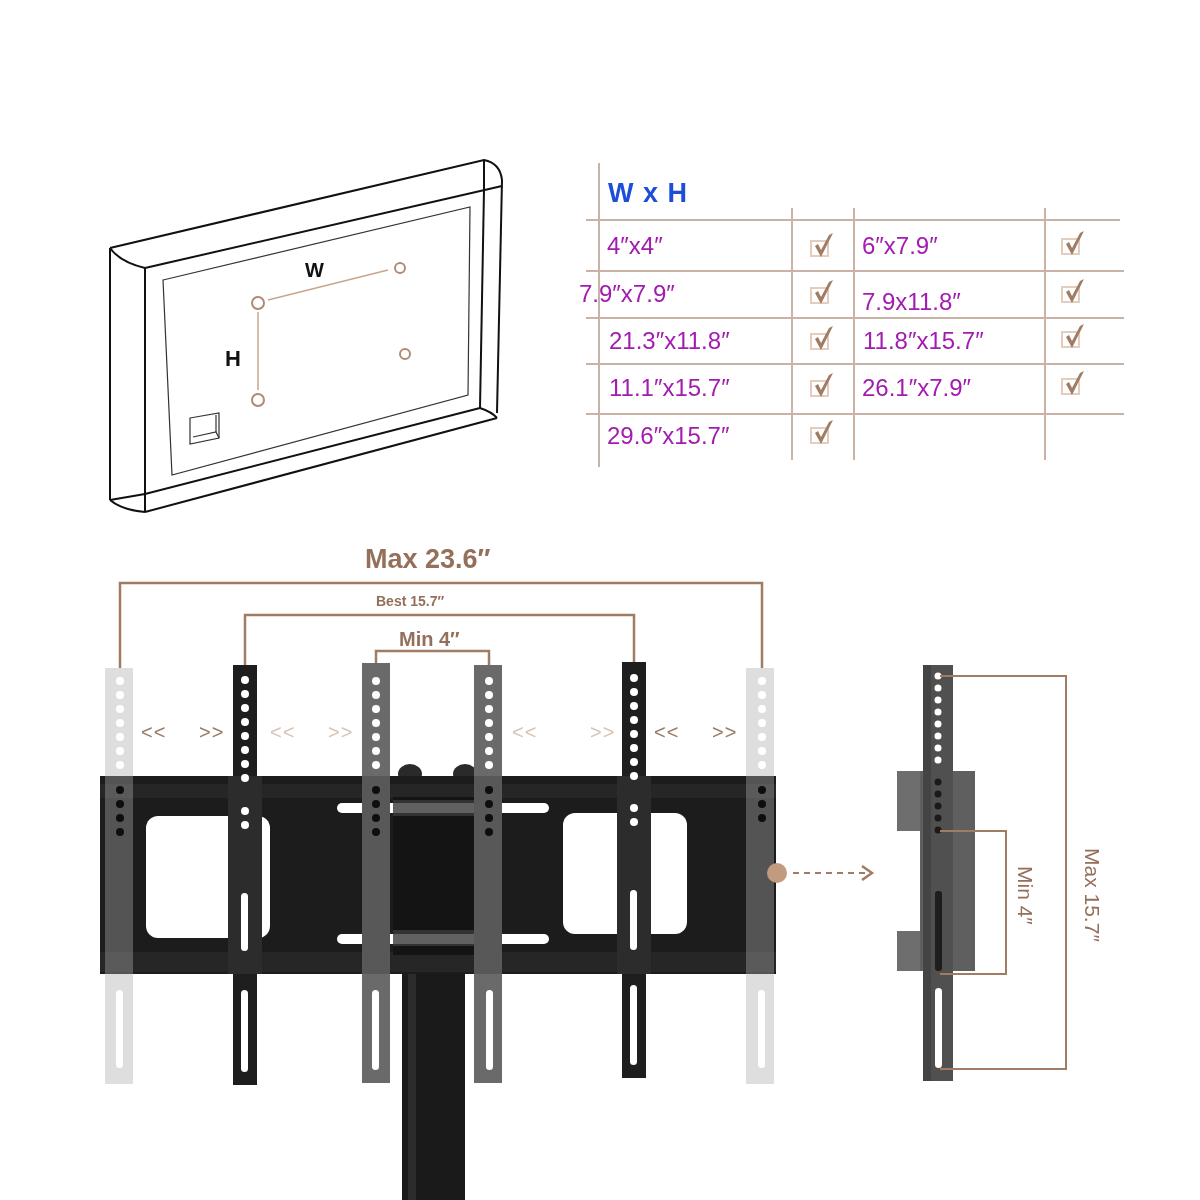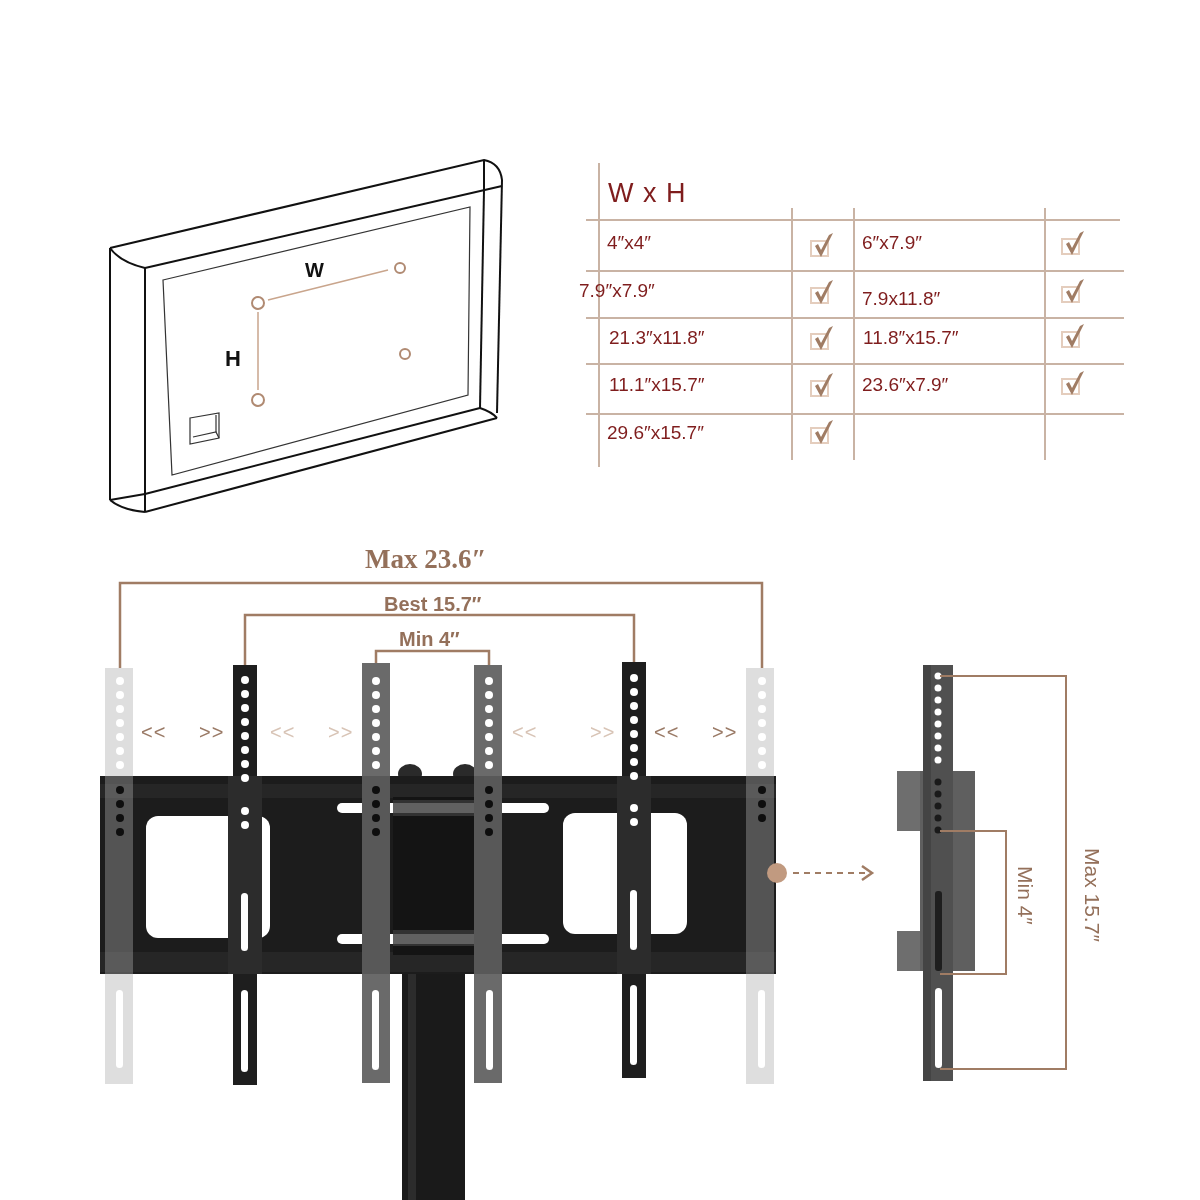--- a/index.html
+++ b/index.html
@@ -1,20 +1,20 @@
 <!DOCTYPE html>
 <html><head>
 <meta charset="utf-8">
 <style>
   html, body { margin:0; padding:0; background:#ffffff; }
   body { width:1200px; height:1200px; position:relative; overflow:hidden; font-family:"Liberation Sans", sans-serif; }
   .abs { position:absolute; }
   svg { position:absolute; left:0; top:0; }
-  .tbl-title { position:absolute; left:608px; top:178px; font-size:27px; font-weight:normal; color:#7f1d1d; letter-spacing:1px; }
-  .cell { position:absolute; font-size:19px; color:#7f1d1d; white-space:nowrap; }
+  .tbl-title { position:absolute; left:608px; top:178px; font-size:27px; font-weight:bold; color:#1d4ed8; letter-spacing:1px; }
+  .cell { position:absolute; font-size:24px; color:#a21caf; white-space:nowrap; }
   .dim { position:absolute; font-weight:bold; color:#94705a; white-space:nowrap; }
   .vdim { position:absolute; color:#94705a; white-space:nowrap; font-size:21px; transform:rotate(90deg); transform-origin:left top; }
   .arrows { position:absolute; font-size:20px; color:#9a7a66; letter-spacing:1px; }
   .arrows.light { color:#d8c4b6; }
 </style>
 </head>
 <body>
 
 <div>
 <svg width="1200" height="1200">
@@ -93,21 +93,21 @@
 </svg>
 <div class="tbl-title">W x H</div>
 
 <div class="cell" style="left:607px;top:232px;">4″x4″</div>
 <div class="cell" style="left:862px;top:232px;">6″x7.9″</div>
 <div class="cell" style="left:579px;top:280px;">7.9″x7.9″</div>
 <div class="cell" style="left:862px;top:288px;">7.9x11.8″</div>
 <div class="cell" style="left:609px;top:327px;">21.3″x11.8″</div>
 <div class="cell" style="left:863px;top:327px;text-align:center;">11.8″x15.7″</div>
 <div class="cell" style="left:609px;top:374px;">11.1″x15.7″</div>
-<div class="cell" style="left:862px;top:374px;">23.6″x7.9″</div>
+<div class="cell" style="left:862px;top:374px;">26.1″x7.9″</div>
 <div class="cell" style="left:607px;top:422px;">29.6″x15.7″</div>
 </div>
 
 <div>
 <svg width="1200" height="1200">
 
   <g fill="none" stroke="#a07c64" stroke-width="2.5">
     <path d="M120 675 L120 583 L762 583 L762 675"></path>
     <path d="M245 680 L245 615 L634 615 L634 680"></path>
     <path d="M376 680 L376 651 L489 651 L489 680"></path>
@@ -245,22 +245,22 @@
     <rect x="758" y="990" width="7" height="78" rx="3.5"></rect>
     <rect x="372" y="990" width="7" height="80" rx="3.5"></rect>
     <rect x="486" y="990" width="7" height="80" rx="3.5"></rect>
   </g>
 
   <circle cx="777" cy="873" r="10" fill="#c19a80"></circle>
   <line x1="793" y1="873" x2="866" y2="873" stroke="#a07c64" stroke-width="2" stroke-dasharray="6 5"></line>
   <path d="M862 866 L872 873 L862 880" fill="none" stroke="#a07c64" stroke-width="2.5"></path>
 </svg>
 
-<div class="dim" style="left:365px;top:544px;font-size:27px;font-family:Liberation Serif, serif;">Max 23.6″</div>
-<div class="dim" style="left:384px;top:593px;font-size:20px;">Best 15.7″</div>
+<div class="dim" style="left:365px;top:544px;font-size:27px;">Max 23.6″</div>
+<div class="dim" style="left:376px;top:593px;font-size:14px;">Best 15.7″</div>
 <div class="dim" style="left:399px;top:628px;font-size:20px;">Min 4″</div>
 
 <div class="arrows" style="left:141px;top:721px;">&lt;&lt;</div>
 <div class="arrows" style="left:199px;top:721px;">&gt;&gt;</div>
 <div class="arrows light" style="left:270px;top:721px;">&lt;&lt;</div>
 <div class="arrows light" style="left:328px;top:721px;">&gt;&gt;</div>
 <div class="arrows light" style="left:512px;top:721px;">&lt;&lt;</div>
 <div class="arrows light" style="left:590px;top:721px;">&gt;&gt;</div>
 <div class="arrows" style="left:654px;top:721px;">&lt;&lt;</div>
 <div class="arrows" style="left:712px;top:721px;">&gt;&gt;</div>

